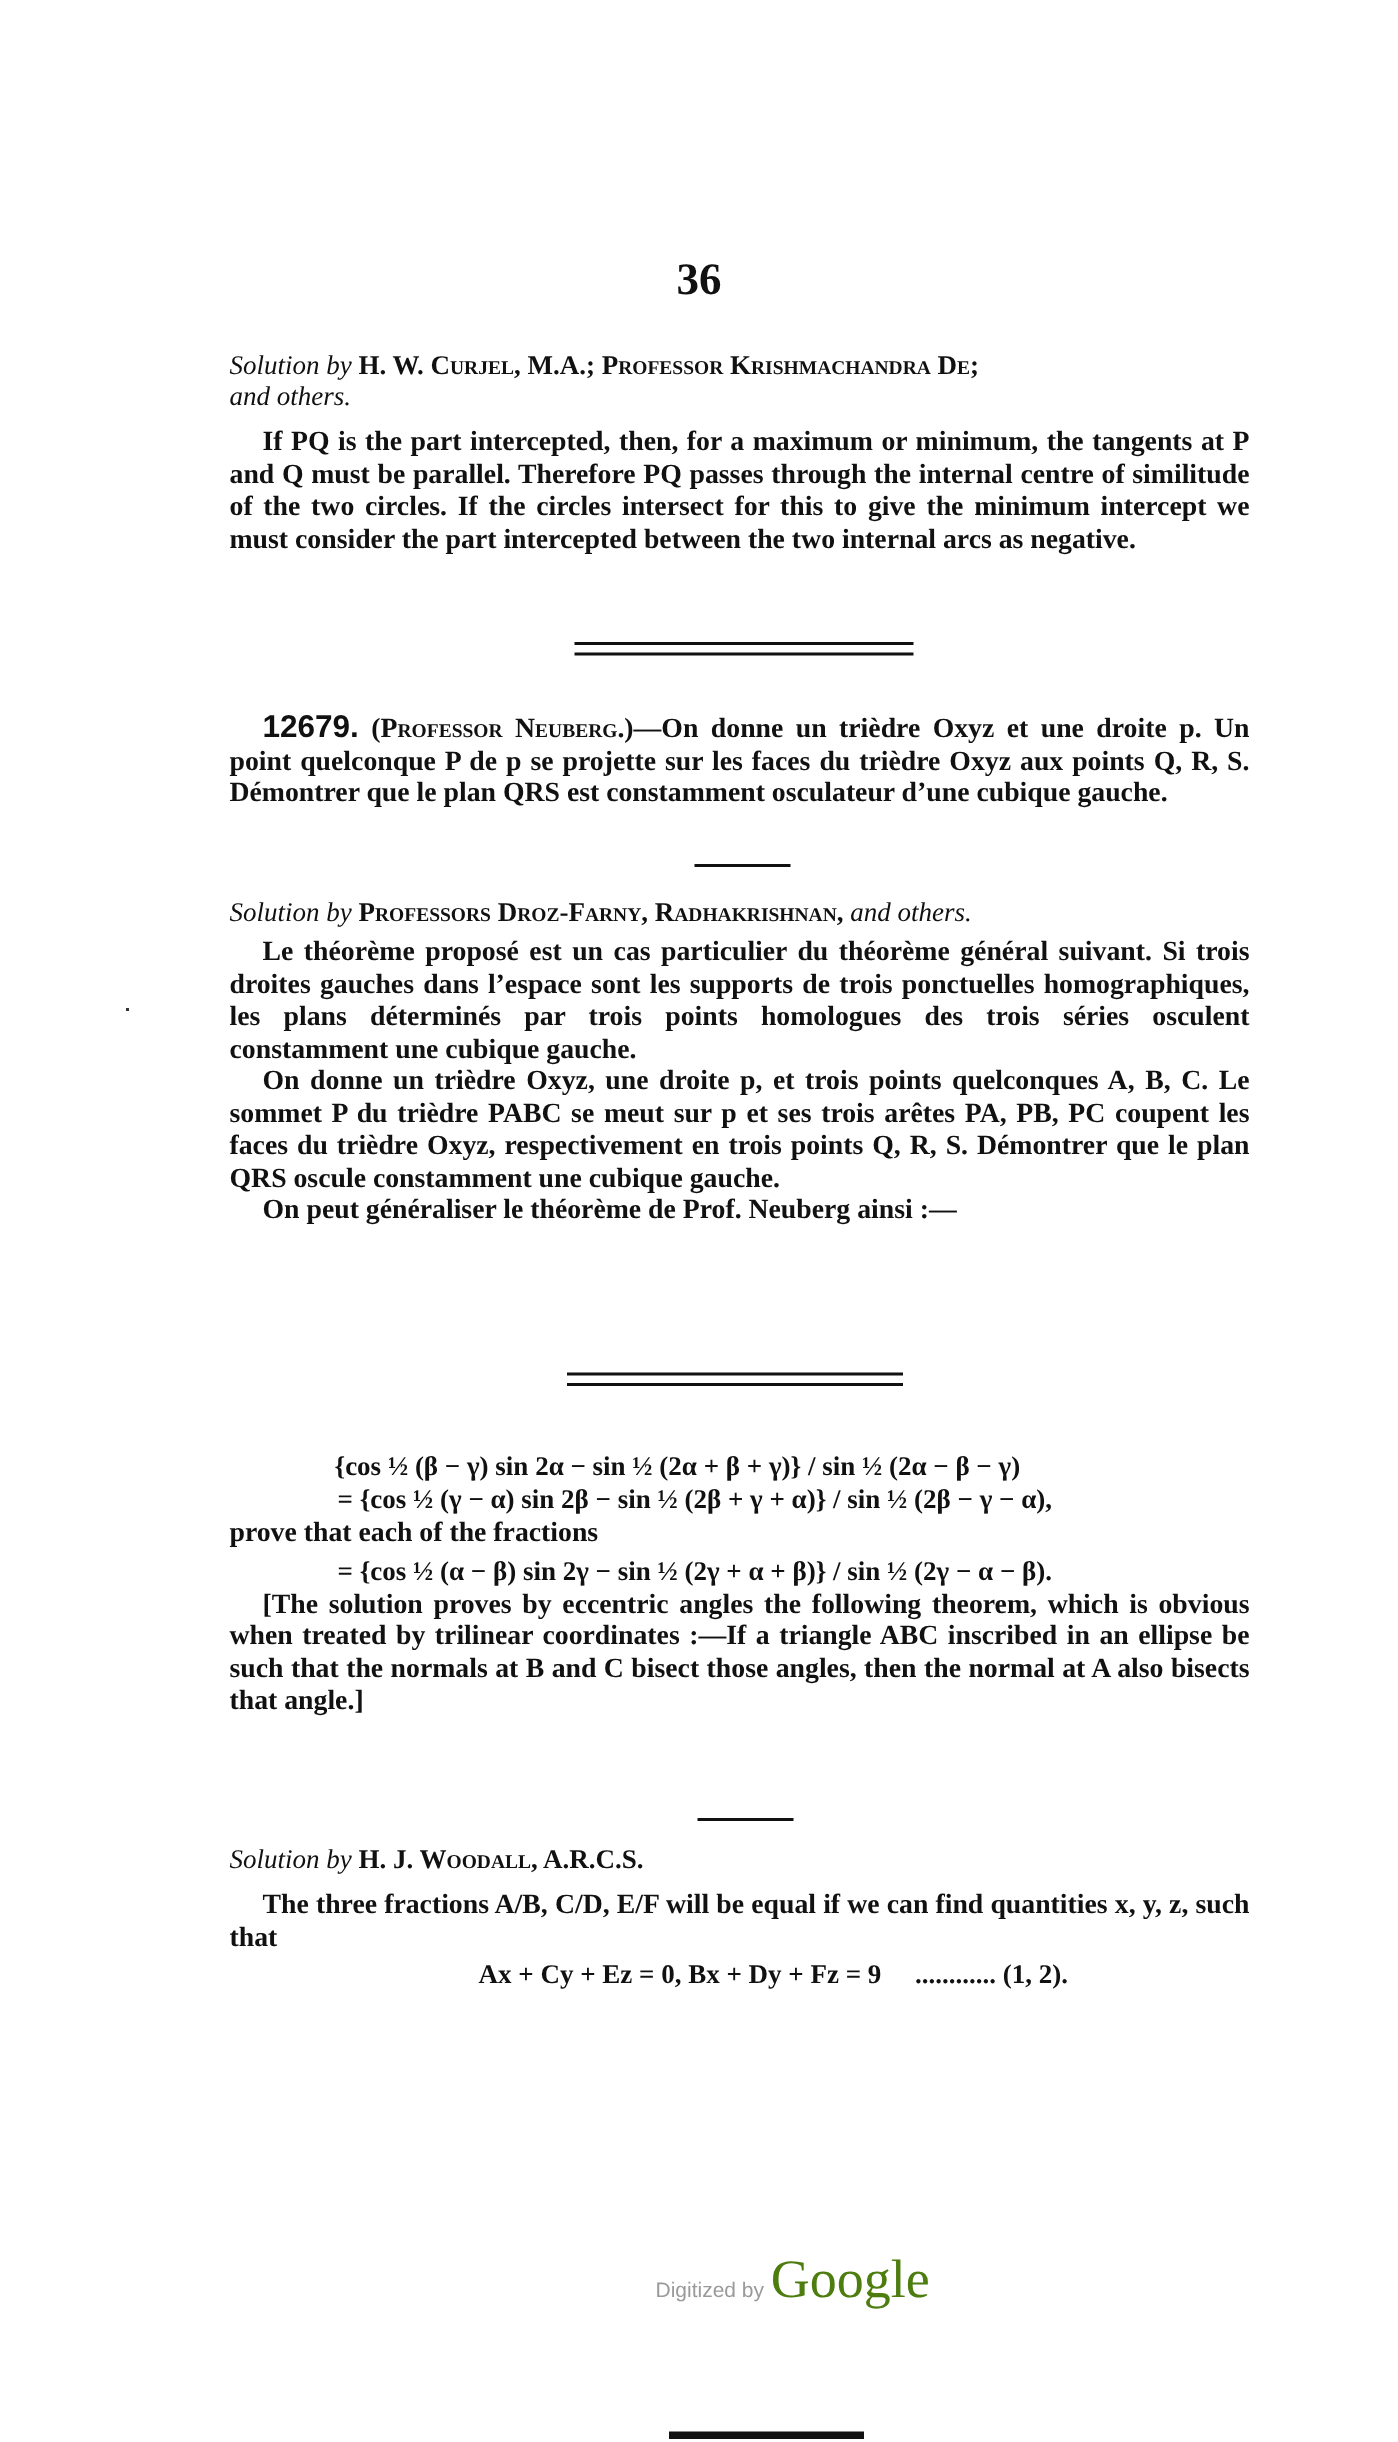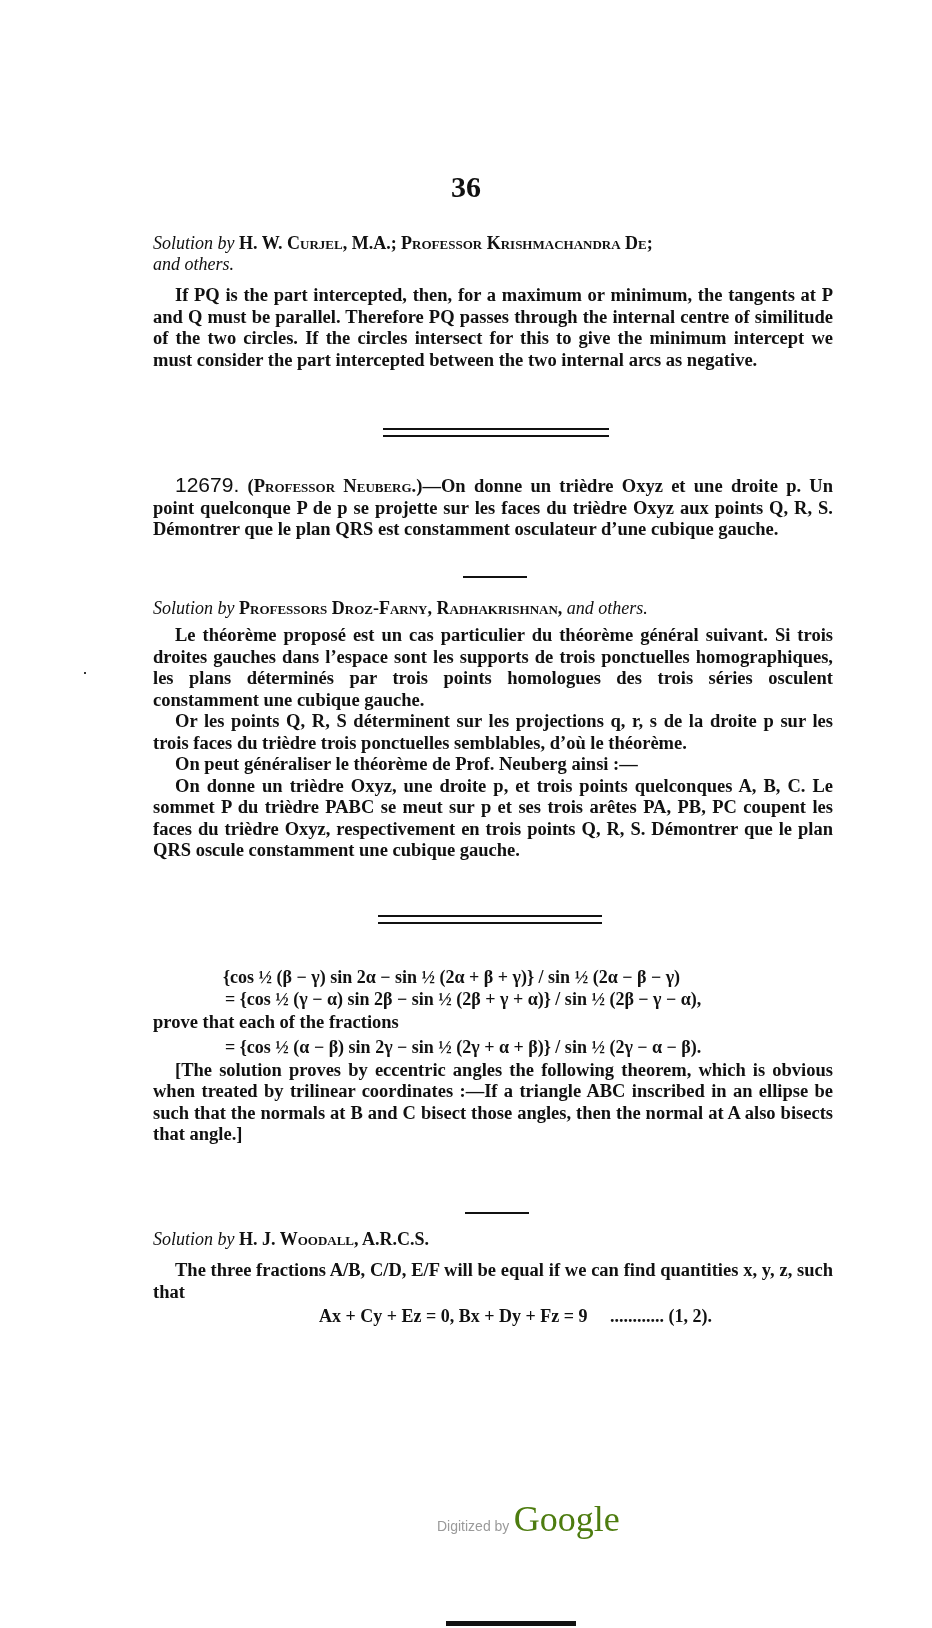--- a/index.html
+++ b/index.html
@@ -7,21 +7,21 @@
          font-family: "Liberation Serif", "DejaVu Serif", serif; color: #111; }
   .page { position: absolute; left: 0; top: 0; width: 932px; height: 1320px; }
   .pageno { position: absolute; top: 170px; left: 0; width: 100%; text-align: center;
             font-size: 30px; font-weight: bold; }
   .block { position: absolute; left: 153px; width: 680px; font-size: 18.5px; line-height: 21.5px;
            font-weight: bold; text-align: justify; }
   .byline { font-weight: bold; font-size: 18px; line-height: 21px; }
   .byline i { font-weight: normal; }
   .sc { font-variant: small-caps; }
   .indent { text-indent: 22px; }
-  .q-num { font-family: "Liberation Sans", "DejaVu Sans", sans-serif; font-size: 21px; font-weight: normal; }
+  .q-num { font-family: "Liberation Sans", "DejaVu Sans", sans-serif; font-size: 21px; font-weight: bold; }
   .rule-double { position: absolute; height: 5px; border-top: 2px solid #111; border-bottom: 2px solid #111; }
   .rule-single { position: absolute; height: 0; border-top: 2px solid #111; }
   .eq { font-weight: bold; font-size: 18px; line-height: 22px; white-space: nowrap; }
   .footer { position: absolute; top: 1498px; left: 437px; color: #9a9a9a;
             font-family: "Liberation Sans", "DejaVu Sans", sans-serif; }
   .footer .digit { font-size: 14px; }
   .footer .brand { font-family: "Liberation Serif", serif; font-size: 36px; color: #4d7c0f; }
   .bottom-bar { position: absolute; top: 1621px; left: 446px; width: 130px; height: 5px; background: #111; }
   .dot { position: absolute; left: 84px; top: 672px; width: 2px; height: 2px; background: #333; }
 </style>
@@ -52,23 +52,22 @@
 
   <div class="rule-single" style="top:576px; left:463px; width:64px;"></div>
 
   <div class="block" style="top:598px;">
     <div class="byline">
       <i>Solution by</i>
       <span class="sc">Professors Droz-Farny, Radhakrishnan,</span>
       <i>and others.</i>
     </div>
     <p class="indent" style="margin:6px 0 0 0;">Le théorème proposé est un cas particulier du théorème général suivant. Si trois droites gauches dans l’espace sont les supports de trois ponctuelles homographiques, les plans déterminés par trois points homologues des trois séries osculent constamment une cubique gauche.</p>
-    <p class="indent" style="margin:0;">Or les points Q, R, S déterminent sur les projections q, r, s de la droite p sur les trois faces du trièdre trois ponctuelles semblables, d’où le théorème.</p>
+    <p class="indent" style="margin:0;">On donne un trièdre Oxyz, une droite p, et trois points quelconques A, B, C. Le sommet P du trièdre PABC se meut sur p et ses trois arêtes PA, PB, PC coupent les faces du trièdre Oxyz, respectivement en trois points Q, R, S. Démontrer que le plan QRS oscule constamment une cubique gauche.</p>
     <p class="indent" style="margin:0;">On peut généraliser le théorème de Prof. Neuberg ainsi :—</p>
-    <p class="indent" style="margin:0;">On donne un trièdre Oxyz, une droite p, et trois points quelconques A, B, C. Le sommet P du trièdre PABC se meut sur p et ses trois arêtes PA, PB, PC coupent les faces du trièdre Oxyz, respectivement en trois points Q, R, S. Démontrer que le plan QRS oscule constamment une cubique gauche.</p>
   </div>
 
   <div class="dot"></div>
 
   <div class="rule-double" style="top:915px; left:378px; width:224px;"></div>
 
   <div class="block" style="top:966px;">
     <div class="eq" style="margin-left:70px;">{cos ½ (β − γ) sin 2α − sin ½ (2α + β + γ)} / sin ½ (2α − β − γ)</div>
     <div class="eq" style="margin-left:72px;">= {cos ½ (γ − α) sin 2β − sin ½ (2β + γ + α)} / sin ½ (2β − γ − α),</div>
     <div style="margin-top:2px;">prove that each of the fractions</div>

